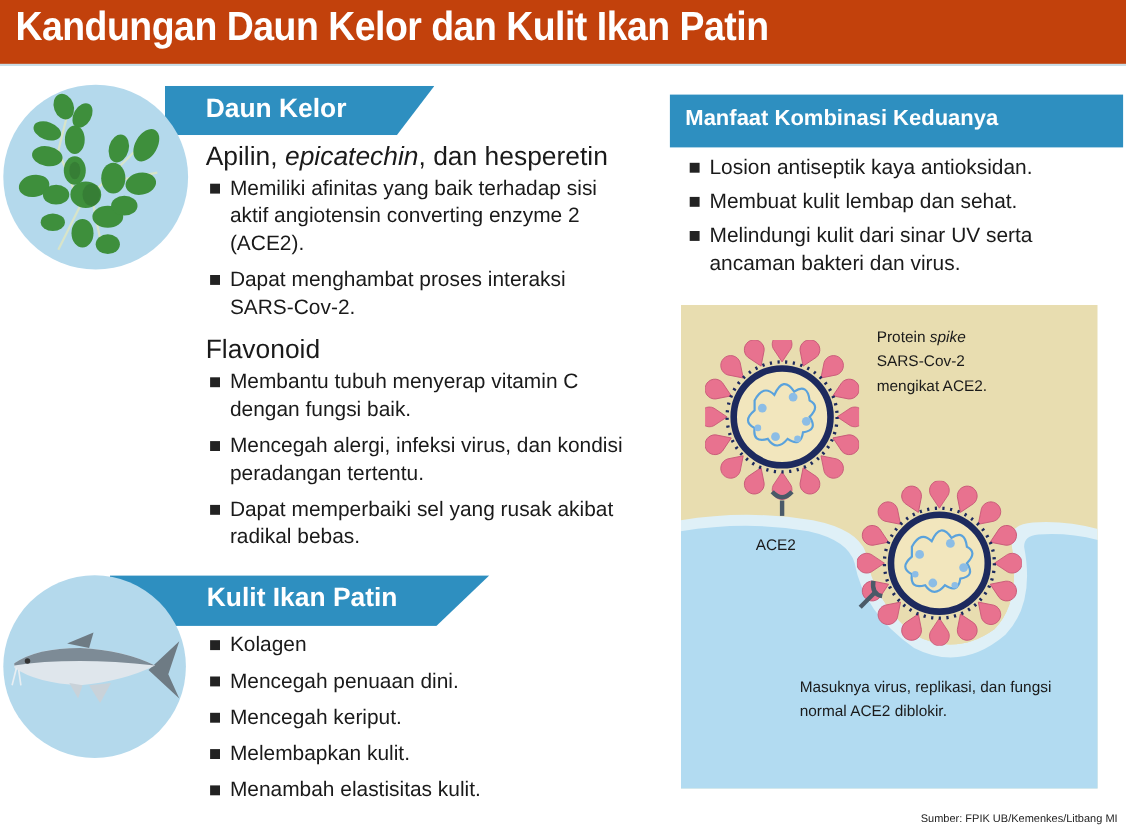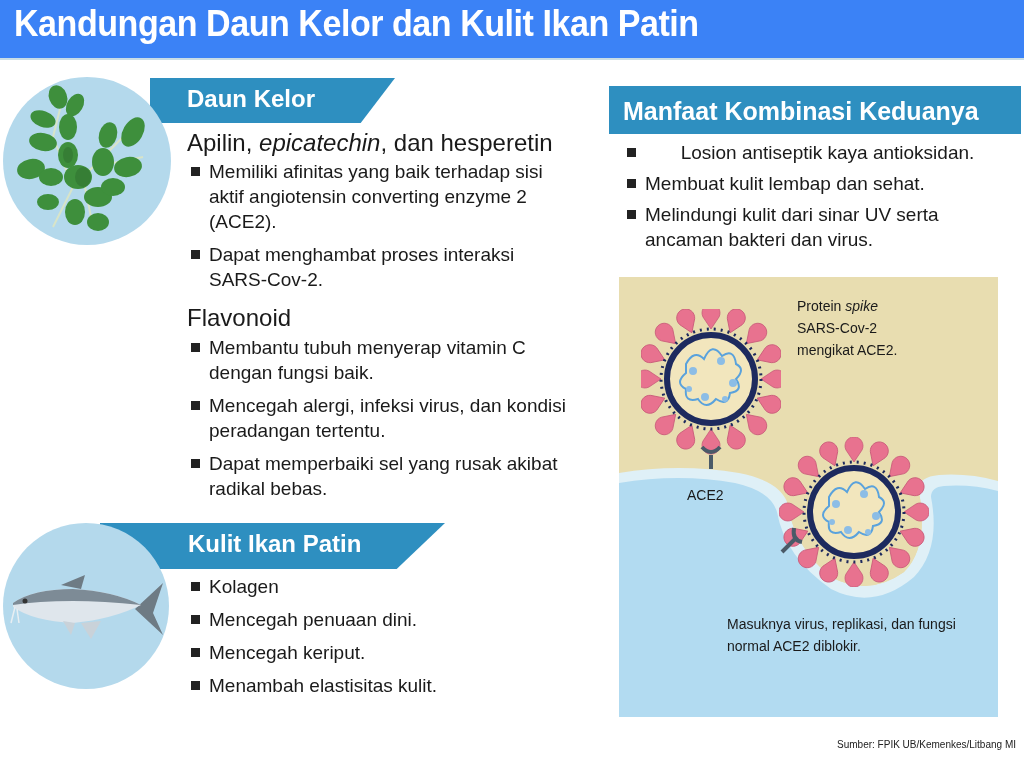--- a/index.html
+++ b/index.html
@@ -1,29 +1,29 @@
 <!DOCTYPE html>
 <html><head>
 <meta charset="utf-8">
 <style>
   * { margin:0; padding:0; box-sizing:border-box; }
   body { width:1024px; height:762px; background:#ffffff; font-family:"Liberation Sans", sans-serif; color:#1a1a1a; position:relative; overflow:hidden; }
-  .header { position:absolute; left:0; top:0; width:1024px; height:60px; background:#3b82f6; border-bottom:2px solid #c9dde6; }
+  .header { position:absolute; left:0; top:0; width:1024px; height:60px; background:#c2410c; border-bottom:2px solid #c9dde6; }
   .header h1 { position:absolute; left:14px; top:3px; font-family:"Liberation Sans", sans-serif; font-weight:bold; font-size:37px; color:#ffffff; letter-spacing:-0.5px; transform:scaleX(0.92); transform-origin:left center; white-space:nowrap; }
 
   .circle { position:absolute; border-radius:50%; background:#b4d9ec; overflow:hidden; }
   .banner { position:absolute; background:#2e8fc0; color:#fff; font-weight:bold; font-size:24px; clip-path:polygon(0 0,100% 0,86% 100%,0 100%); }
   .banner span { position:absolute; left:35px; top:7px; white-space:nowrap; }
 
   .sub { position:absolute; font-weight:normal; font-size:24px; white-space:nowrap; }
   .list { position:absolute; list-style:none; font-size:19px; line-height:25px; }
   .list li { position:relative; padding-left:20px; margin-bottom:8px; }
   .list li::before { content:""; position:absolute; left:2px; top:8px; width:9px; height:9px; background:#222; }
 
-  .box-title { position:absolute; left:609px; top:86px; width:412px; height:48px; background:#2e8fc0; color:#fff; font-weight:bold; font-size:25px; }
+  .box-title { position:absolute; left:609px; top:86px; width:412px; height:48px; background:#2e8fc0; color:#fff; font-weight:bold; font-size:20px; }
   .box-title span { position:absolute; left:14px; top:11px; white-space:nowrap; }
 
   .diagram { position:absolute; left:619px; top:277px; width:379px; height:440px; overflow:hidden; }
   .diag-text { position:absolute; font-size:14px; line-height:22px; color:#1a1a1a; }
   .source { position:absolute; right:8px; top:739px; font-size:10px; color:#222; white-space:nowrap; }
 </style>
 </head>
 <body>
 
 <div class="header">
@@ -95,28 +95,29 @@
     <path d="M60 98 L68 112 L72 100 Z" fill="#c9d2d9"></path>
     <path d="M78 100 L88 116 L98 98 Z" fill="#c9d2d9"></path>
     <circle cx="22" cy="78" r="2.5" fill="#333"></circle>
     <path d="M12 84 L8 100 M14 86 L16 100" stroke="#e8eef2" stroke-width="1.5"></path>
   </svg>
 </div>
 <ul class="list" style="left:189px; top:574px; width:320px;">
   <li>Kolagen</li>
   <li>Mencegah penuaan dini.</li>
   <li>Mencegah keriput.</li>
+  <li>Melembapkan kulit.</li>
   <li>Menambah elastisitas kulit.</li>
 </ul>
 
 <div class="box-title">
   <span>Manfaat Kombinasi Keduanya</span>
 </div>
 <ul class="list" style="left:625px; top:140px; width:385px; line-height:25px;">
-  <li style="margin-bottom:6px;text-align:center;">Losion antiseptik kaya antioksidan.</li>
+  <li style="margin-bottom:6px;">Losion antiseptik kaya antioksidan.</li>
   <li style="margin-bottom:6px;">Membuat kulit lembap dan sehat.</li>
   <li>Melindungi kulit dari sinar UV serta ancaman bakteri dan virus.</li>
 </ul>
 
 <div class="diagram">
   <svg width="379" height="440" viewBox="0 0 379 440">
     <rect x="0" y="0" width="379" height="440" fill="#e8ddb0"></rect>
 
     <path d="M0 196 Q60 186 120 196 Q160 204 168 225 Q175 270 212 300 Q250 320 285 295 Q310 270 300 215 Q298 200 320 198 Q350 196 379 204 L379 440 L0 440 Z" fill="#dff0f7"></path>
     <path d="M0 206 Q60 196 116 206 Q152 214 158 235 Q166 280 212 312 Q255 334 295 300 Q322 272 312 220 Q312 210 325 209 Q352 207 379 214 L379 440 L0 440 Z" fill="#b2dbf1"></path>

